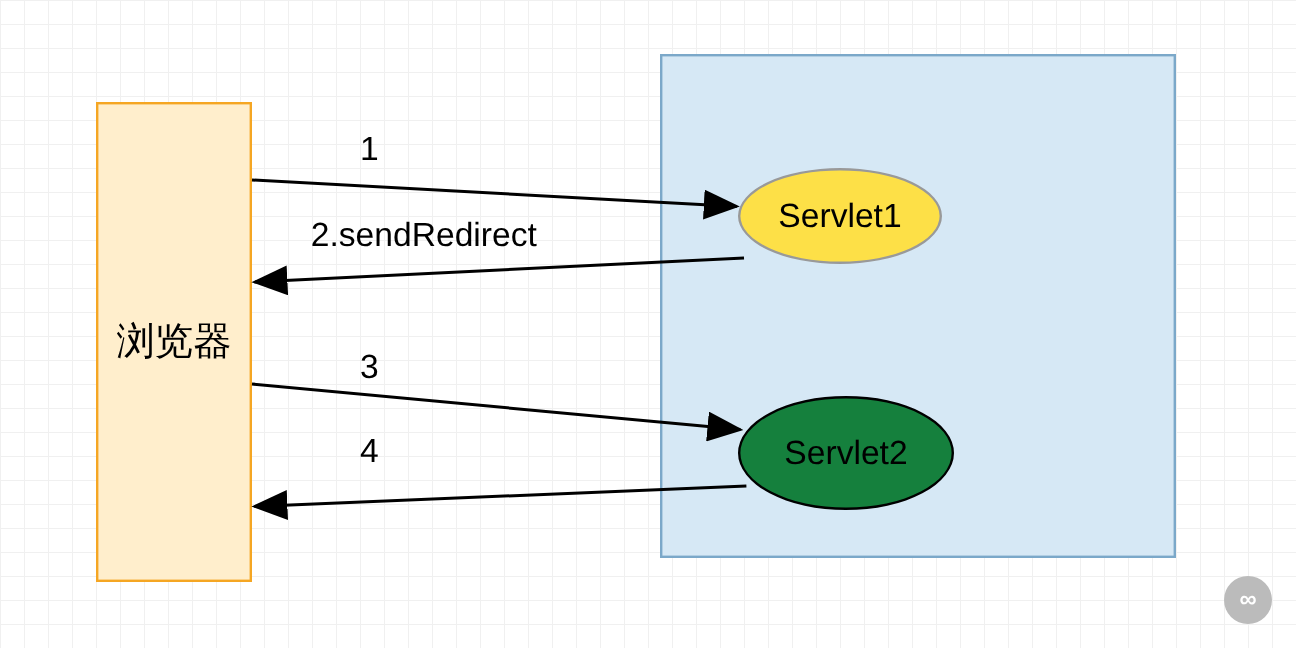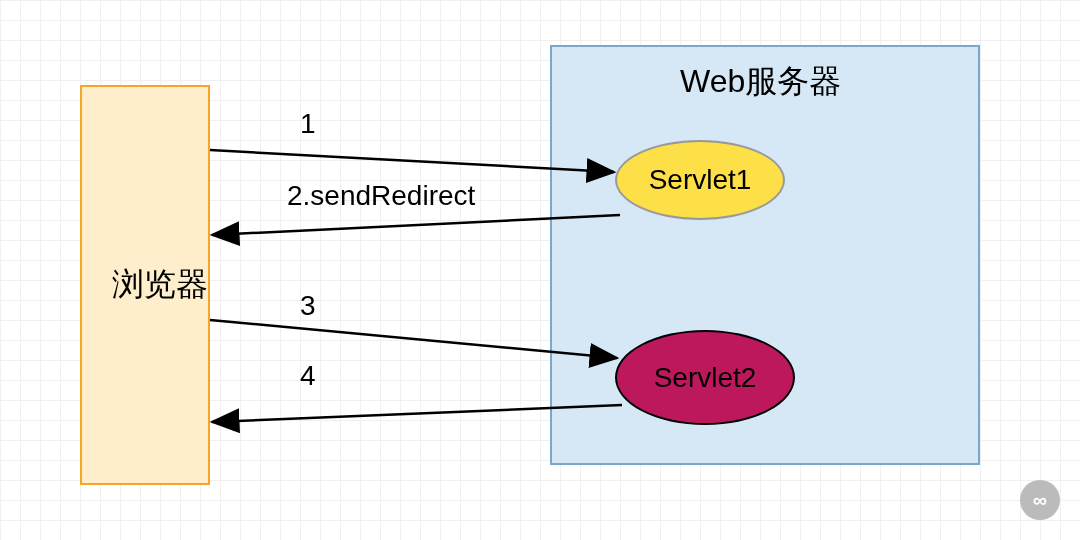--- a/index.html
+++ b/index.html
@@ -26,21 +26,21 @@
     .browser-box {
       position: absolute;
       left: 80px;
       top: 85px;
       width: 130px;
       height: 400px;
       background: #ffeecc;
       border: 2px solid #f5a623;
       display: flex;
       align-items: center;
-      justify-content: flex-end;
+      justify-content: center;
       font-size: 32px;
     }
     .server-box {
       position: absolute;
       left: 550px;
       top: 45px;
       width: 430px;
       height: 420px;
       background: #d6e8f5;
       border: 2px solid #7ba8c9;
@@ -64,21 +64,21 @@
       align-items: center;
       justify-content: center;
       font-size: 28px;
     }
     .servlet2 {
       position: absolute;
       left: 615px;
       top: 330px;
       width: 180px;
       height: 95px;
-      background: #be185d;
+      background: #15803d;
       border: 2px solid #000;
       border-radius: 50%;
       display: flex;
       align-items: center;
       justify-content: center;
       font-size: 28px;
     }
     .arrow-label {
       position: absolute;
       font-size: 28px;
@@ -118,21 +118,20 @@
 
 <div class="grid-bg"></div>
 
 <div class="canvas">
 
   <div class="browser-box">
     <span>浏览器</span>
   </div>
 
   <div class="server-box"></div>
-  <div class="server-title">Web服务器</div>
 
   <div class="servlet1">
     <span>Servlet1</span>
   </div>
 
   <div class="servlet2">
     <span>Servlet2</span>
   </div>
 
   <svg class="arrows">
@@ -145,21 +144,21 @@
     <line x1="210" y1="150" x2="614" y2="172" stroke="#000" stroke-width="2.5" marker-end="url(#arrowhead)"></line>
 
     <line x1="620" y1="215" x2="212" y2="235" stroke="#000" stroke-width="2.5" marker-end="url(#arrowhead)"></line>
 
     <line x1="210" y1="320" x2="617" y2="358" stroke="#000" stroke-width="2.5" marker-end="url(#arrowhead)"></line>
 
     <line x1="622" y1="405" x2="212" y2="422" stroke="#000" stroke-width="2.5" marker-end="url(#arrowhead)"></line>
   </svg>
 
   <div class="arrow-label" style="left:300px; top:108px;">1</div>
-  <div class="arrow-label" style="left:287px; top:180px;">2.sendRedirect</div>
+  <div class="arrow-label" style="left:259px; top:180px;">2.sendRedirect</div>
   <div class="arrow-label" style="left:300px; top:290px;">3</div>
   <div class="arrow-label" style="left:300px; top:360px;">4</div>
 
   <div class="watermark">
     <div class="wm-icon">
       <span>∞</span>
     </div>
   </div>
 
 </div>

